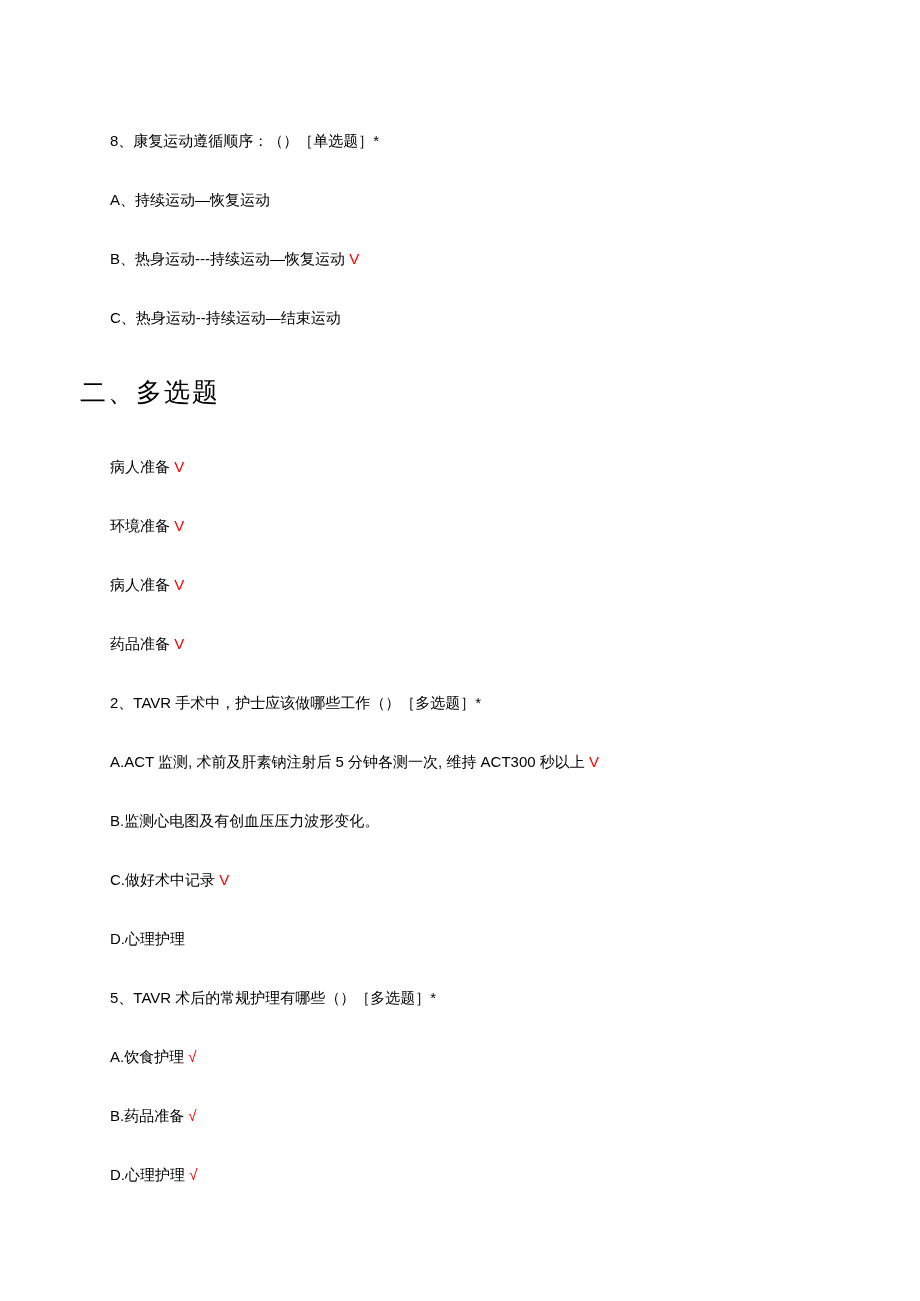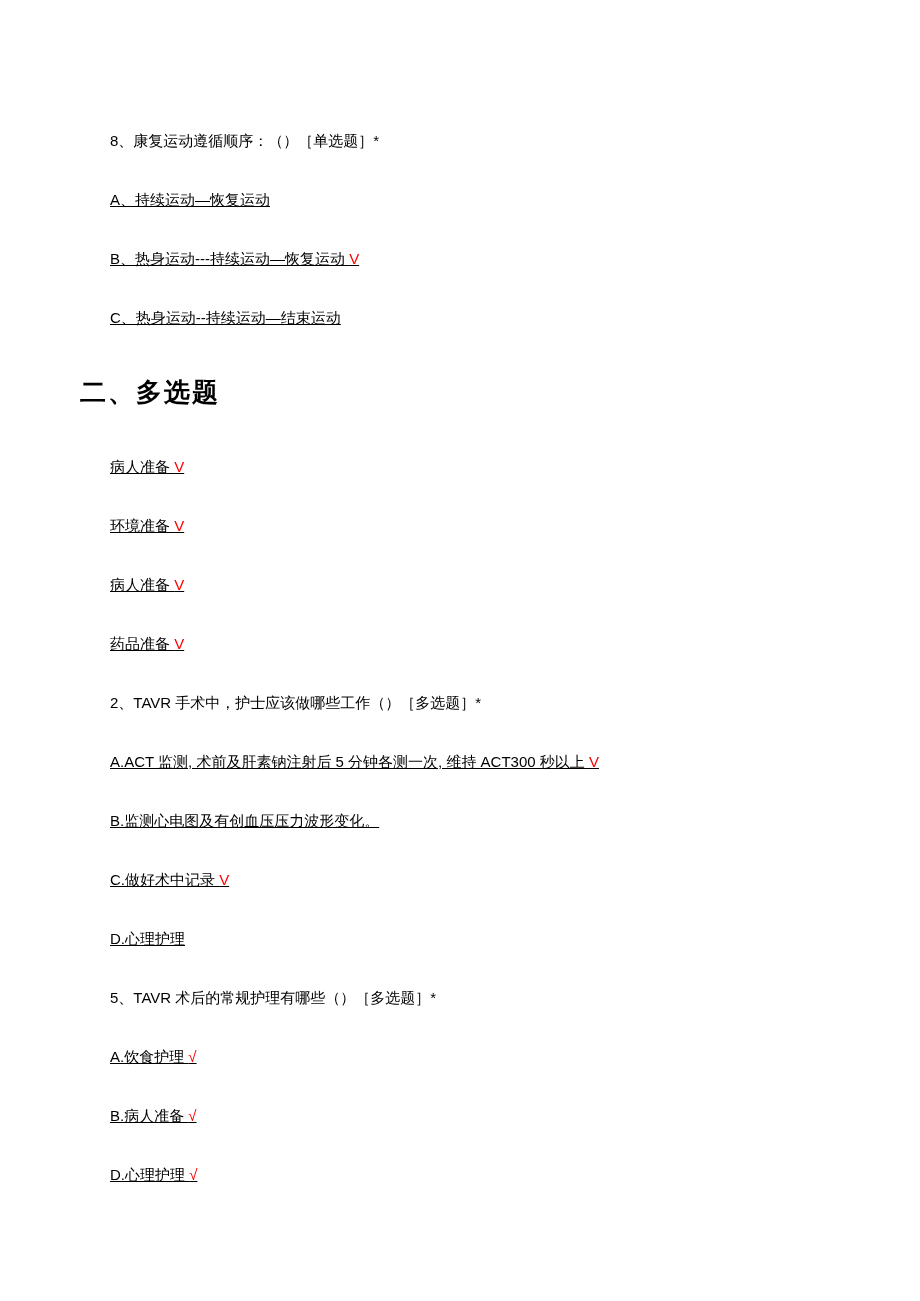--- a/index.html
+++ b/index.html
@@ -15,25 +15,24 @@
       padding: 130px 110px 60px 80px;
       color: #000000;
       font-size: 15px;
       line-height: 1.4;
     }
     .question-line {
       margin-bottom: 38px;
     }
     .option-line {
       margin-bottom: 38px;
-      text-decoration: underline;
     }
     .section-header {
       font-size: 26px;
-      font-weight: bold;
+      font-weight: normal;
       margin-top: 46px;
       margin-bottom: 46px;
       letter-spacing: 2px;
     }
     .red-mark {
       color: #ff0000;
     }
     .content-indent {
       padding-left: 30px;
     }
@@ -77,18 +76,18 @@
   <div class="option-line">
     <span>C.做好术中记录 </span><span class="red-mark">V</span>
   </div>
   <div class="option-line">D.心理护理</div>
 
   <div class="question-line">5、TAVR 术后的常规护理有哪些（）［多选题］*</div>
   <div class="option-line">
     <span>A.饮食护理 </span><span class="red-mark">√</span>
   </div>
   <div class="option-line">
-    <span>B.病人准备 </span><span class="red-mark">√</span>
+    <span>B.药品准备 </span><span class="red-mark">√</span>
   </div>
   <div class="option-line last">
     <span>D.心理护理 </span><span class="red-mark">√</span>
   </div>
 </div>
 
 </body></html>

